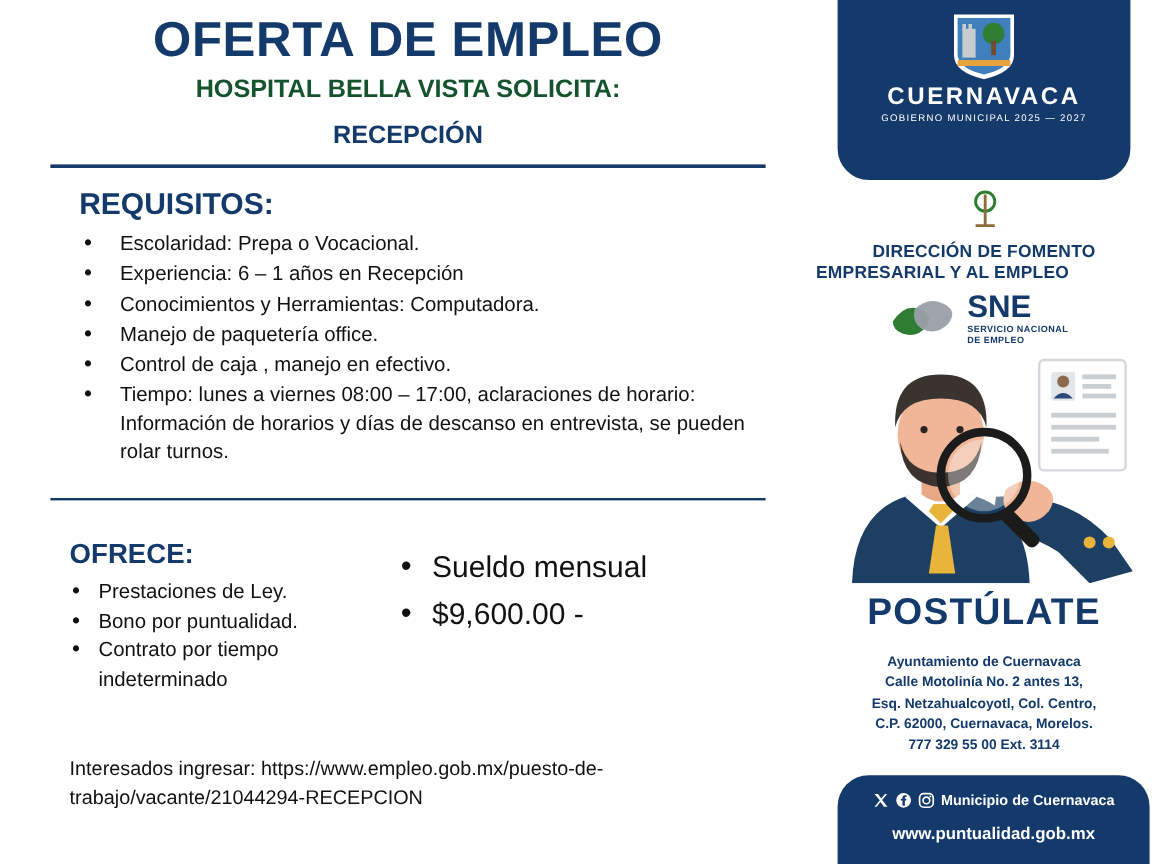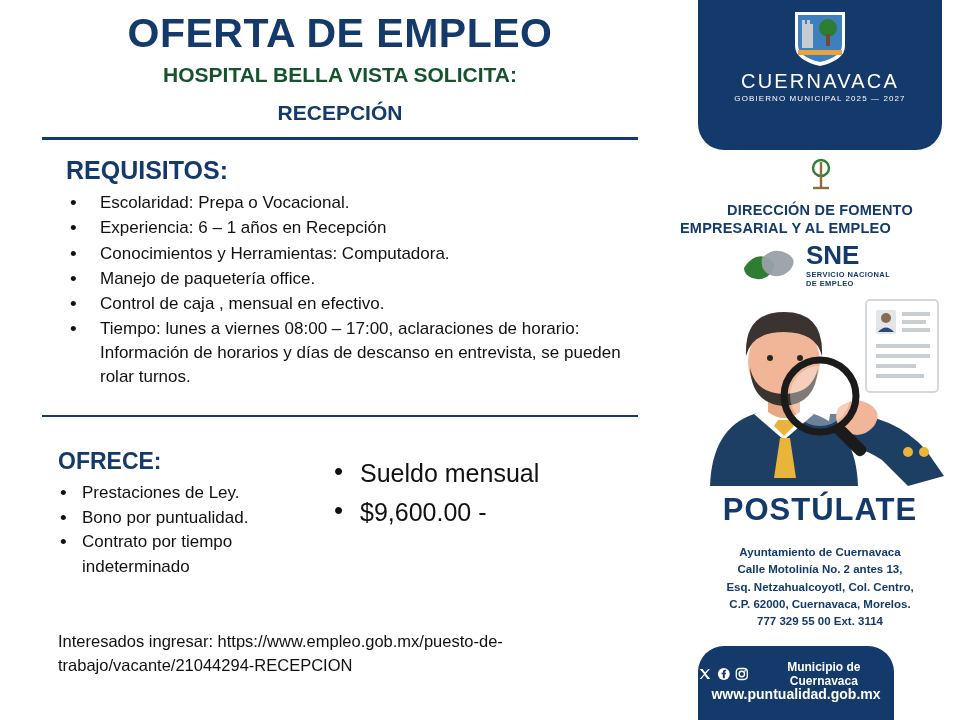--- a/index.html
+++ b/index.html
@@ -143,21 +143,21 @@
     border-radius:0 0 26px 26px;
     text-align:center;
     overflow:hidden;
   }
   .crest-shield {
     position:absolute; left:50%; top:6px; transform:translateX(-50%);
     width:62px; height:62px;
   }
   .crest-city {
     position:absolute; top:70px; left:0; right:0;
-    color:#ffffff; font-weight:normal; font-size:20px; letter-spacing:2.2px;
+    color:#ffffff; font-weight:bold; font-size:20px; letter-spacing:2.2px;
   }
   .crest-gov {
     position:absolute; top:94px; left:0; right:0;
     color:#ffffff; font-size:8px; letter-spacing:1.1px;
   }
   .crest-slogan {
     position:absolute; top:112px; left:0; right:0;
     color:#f3c23a; font-weight:bold; font-size:12.5px;margin-top:41px;
   }
 
@@ -184,21 +184,21 @@
     position:absolute; left:0; right:0; top:492px; text-align:center;
     color:#143a6b; font-weight:bold; font-size:31px; letter-spacing:1px;
   }
 
   .addr {
     position:absolute; left:0; right:0; top:544px; text-align:center;
     color:#143a6b; font-weight:bold; font-size:11.5px; line-height:1.5;
   }
 
   .footer {
-    position:absolute; left:18px; top:646px; width:196px; height:74px;
+    position:absolute; left:18px; top:646px; width:260px; height:74px;
     background:#143a6b; border-radius:26px 26px 0 0;
     text-align:center;
   }
   .footer-row1 {
     position:absolute; left:0; right:0; top:14px;
     color:#ffffff; font-size:12px; font-weight:bold;
     display:flex; align-items:center; justify-content:center; gap:5px;
   }
   .footer-row2 {
     position:absolute; left:0; right:0; top:40px;
@@ -218,21 +218,21 @@
     <div class="subtitle2">RECEPCIÓN</div>
 
     <div class="rule"></div>
 
     <div class="section-head">REQUISITOS:</div>
     <ul class="req">
       <li>Escolaridad: Prepa o Vocacional.</li>
       <li>Experiencia: 6 – 1 años en Recepción</li>
       <li>Conocimientos y Herramientas: Computadora.</li>
       <li>Manejo de paquetería office.</li>
-      <li>Control de caja , mensual en efectivo.</li>
+      <li>Control de caja , manejo en efectivo.</li>
       <li>Tiempo: lunes a viernes 08:00 – 17:00, aclaraciones de horario: Información de horarios y días de descanso en entrevista, se pueden rolar turnos.</li>
     </ul>
 
     <div class="rule thin" style="margin-top:26px;"></div>
 
     <div class="cols">
       <div class="col-left">
         <div class="section-head small" style="margin-top:0;">OFRECE:</div>
         <ul class="ofrece">
           <li>Prestaciones de Ley.</li>

